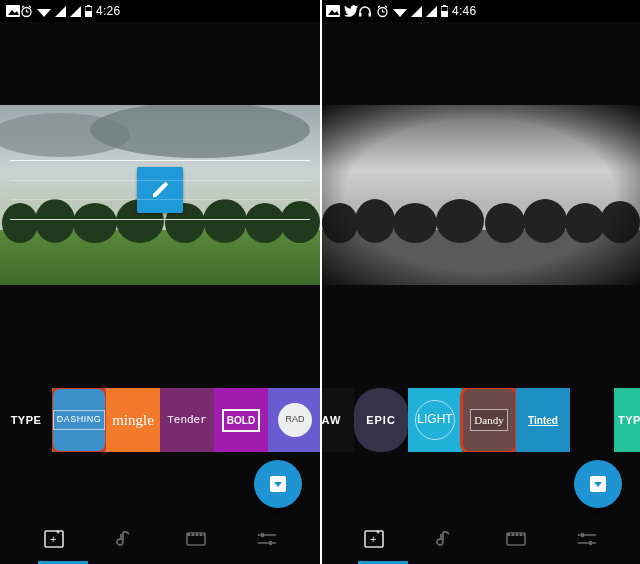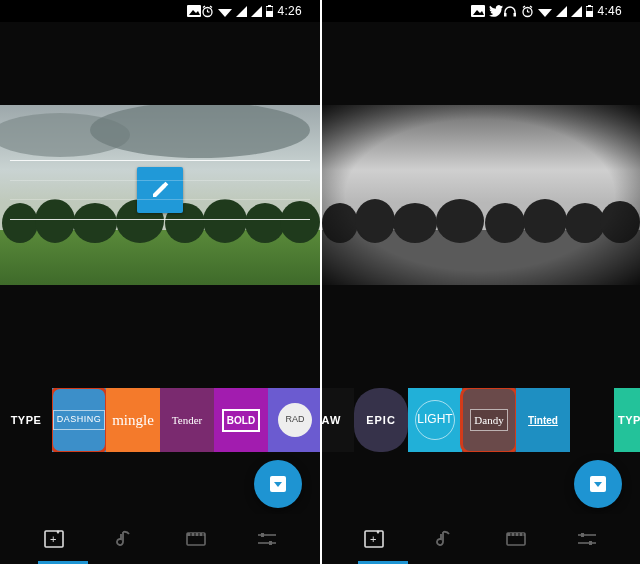--- a/index.html
+++ b/index.html
@@ -32,22 +32,22 @@
     background: #fff;
     z-index: 50;
   }
   
   .status {
     height: 22px;
     background: #000;
     color: #fff;
     display: flex;
     align-items: center;
-    justify-content: flex-end;
-    padding: 0 18px;
+    justify-content: flex-start;
+    padding: 0 6px;
     font-size: 12px;
   }
   .status .left, .status .right {
     display: flex;
     align-items: center;
     gap: 4px;
   }
   .status svg { display: block; }
   .clock { font-weight: 500; letter-spacing: .3px; }
 
@@ -184,21 +184,21 @@
   .c-rad     { background:#6b5bd0; }
   .c-raw     { background:#111; color:#fff; font-weight:700; letter-spacing:1px;}
   .c-epic    { background:#36324a;border-radius:25px; }
   .c-light   { background:#21b0d8; }
   .c-dandy   { background:#6a4a4a; }
   .c-tinted  { background:#1e8fc2; }
   .c-typ     { background:#23c29a; }
 
   .lbl-dashing { font-family: sans-serif; font-size:9px; letter-spacing:.5px; border:1px solid rgba(255,255,255,.6); padding:8px 3px; }
   .lbl-mingle  { font-family: cursive; font-size:15px; }
-  .lbl-tender  { font-family: Liberation Serif, serif; font-size:11px; }
+  .lbl-tender  { font-family: Liberation Mono, monospace; font-size:11px; }
   .lbl-bold    { font-family: sans-serif; font-weight:800; border:2px solid #fff; padding:4px 3px; font-size:10px;}
   .lbl-epic    { font-family: sans-serif; font-weight:800; font-size:11px; letter-spacing:1px;}
   .lbl-light   { font-family: sans-serif; font-weight:300; font-size:12px; border-radius:50%; border:1px solid rgba(255,255,255,.6); width:40px; height:40px; display:flex;align-items:center;justify-content:center;}
   .lbl-dandy   { font-family: cursive; font-size:11px; background:rgba(0,0,0,.15); border:1px solid rgba(255,255,255,.6); padding:9px 4px;}
   .lbl-tinted  { font-family: sans-serif; font-weight:700; font-size:10px; text-decoration:underline;}
   .lbl-raw     { font-size:11px; }
   .lbl-rad     { font-family: sans-serif; color:#444; font-size:9px; background:#eee; border-radius:50%; width:34px;height:34px;display:flex;align-items:center;justify-content:center;}
 </style>
 </head>
 <body>

